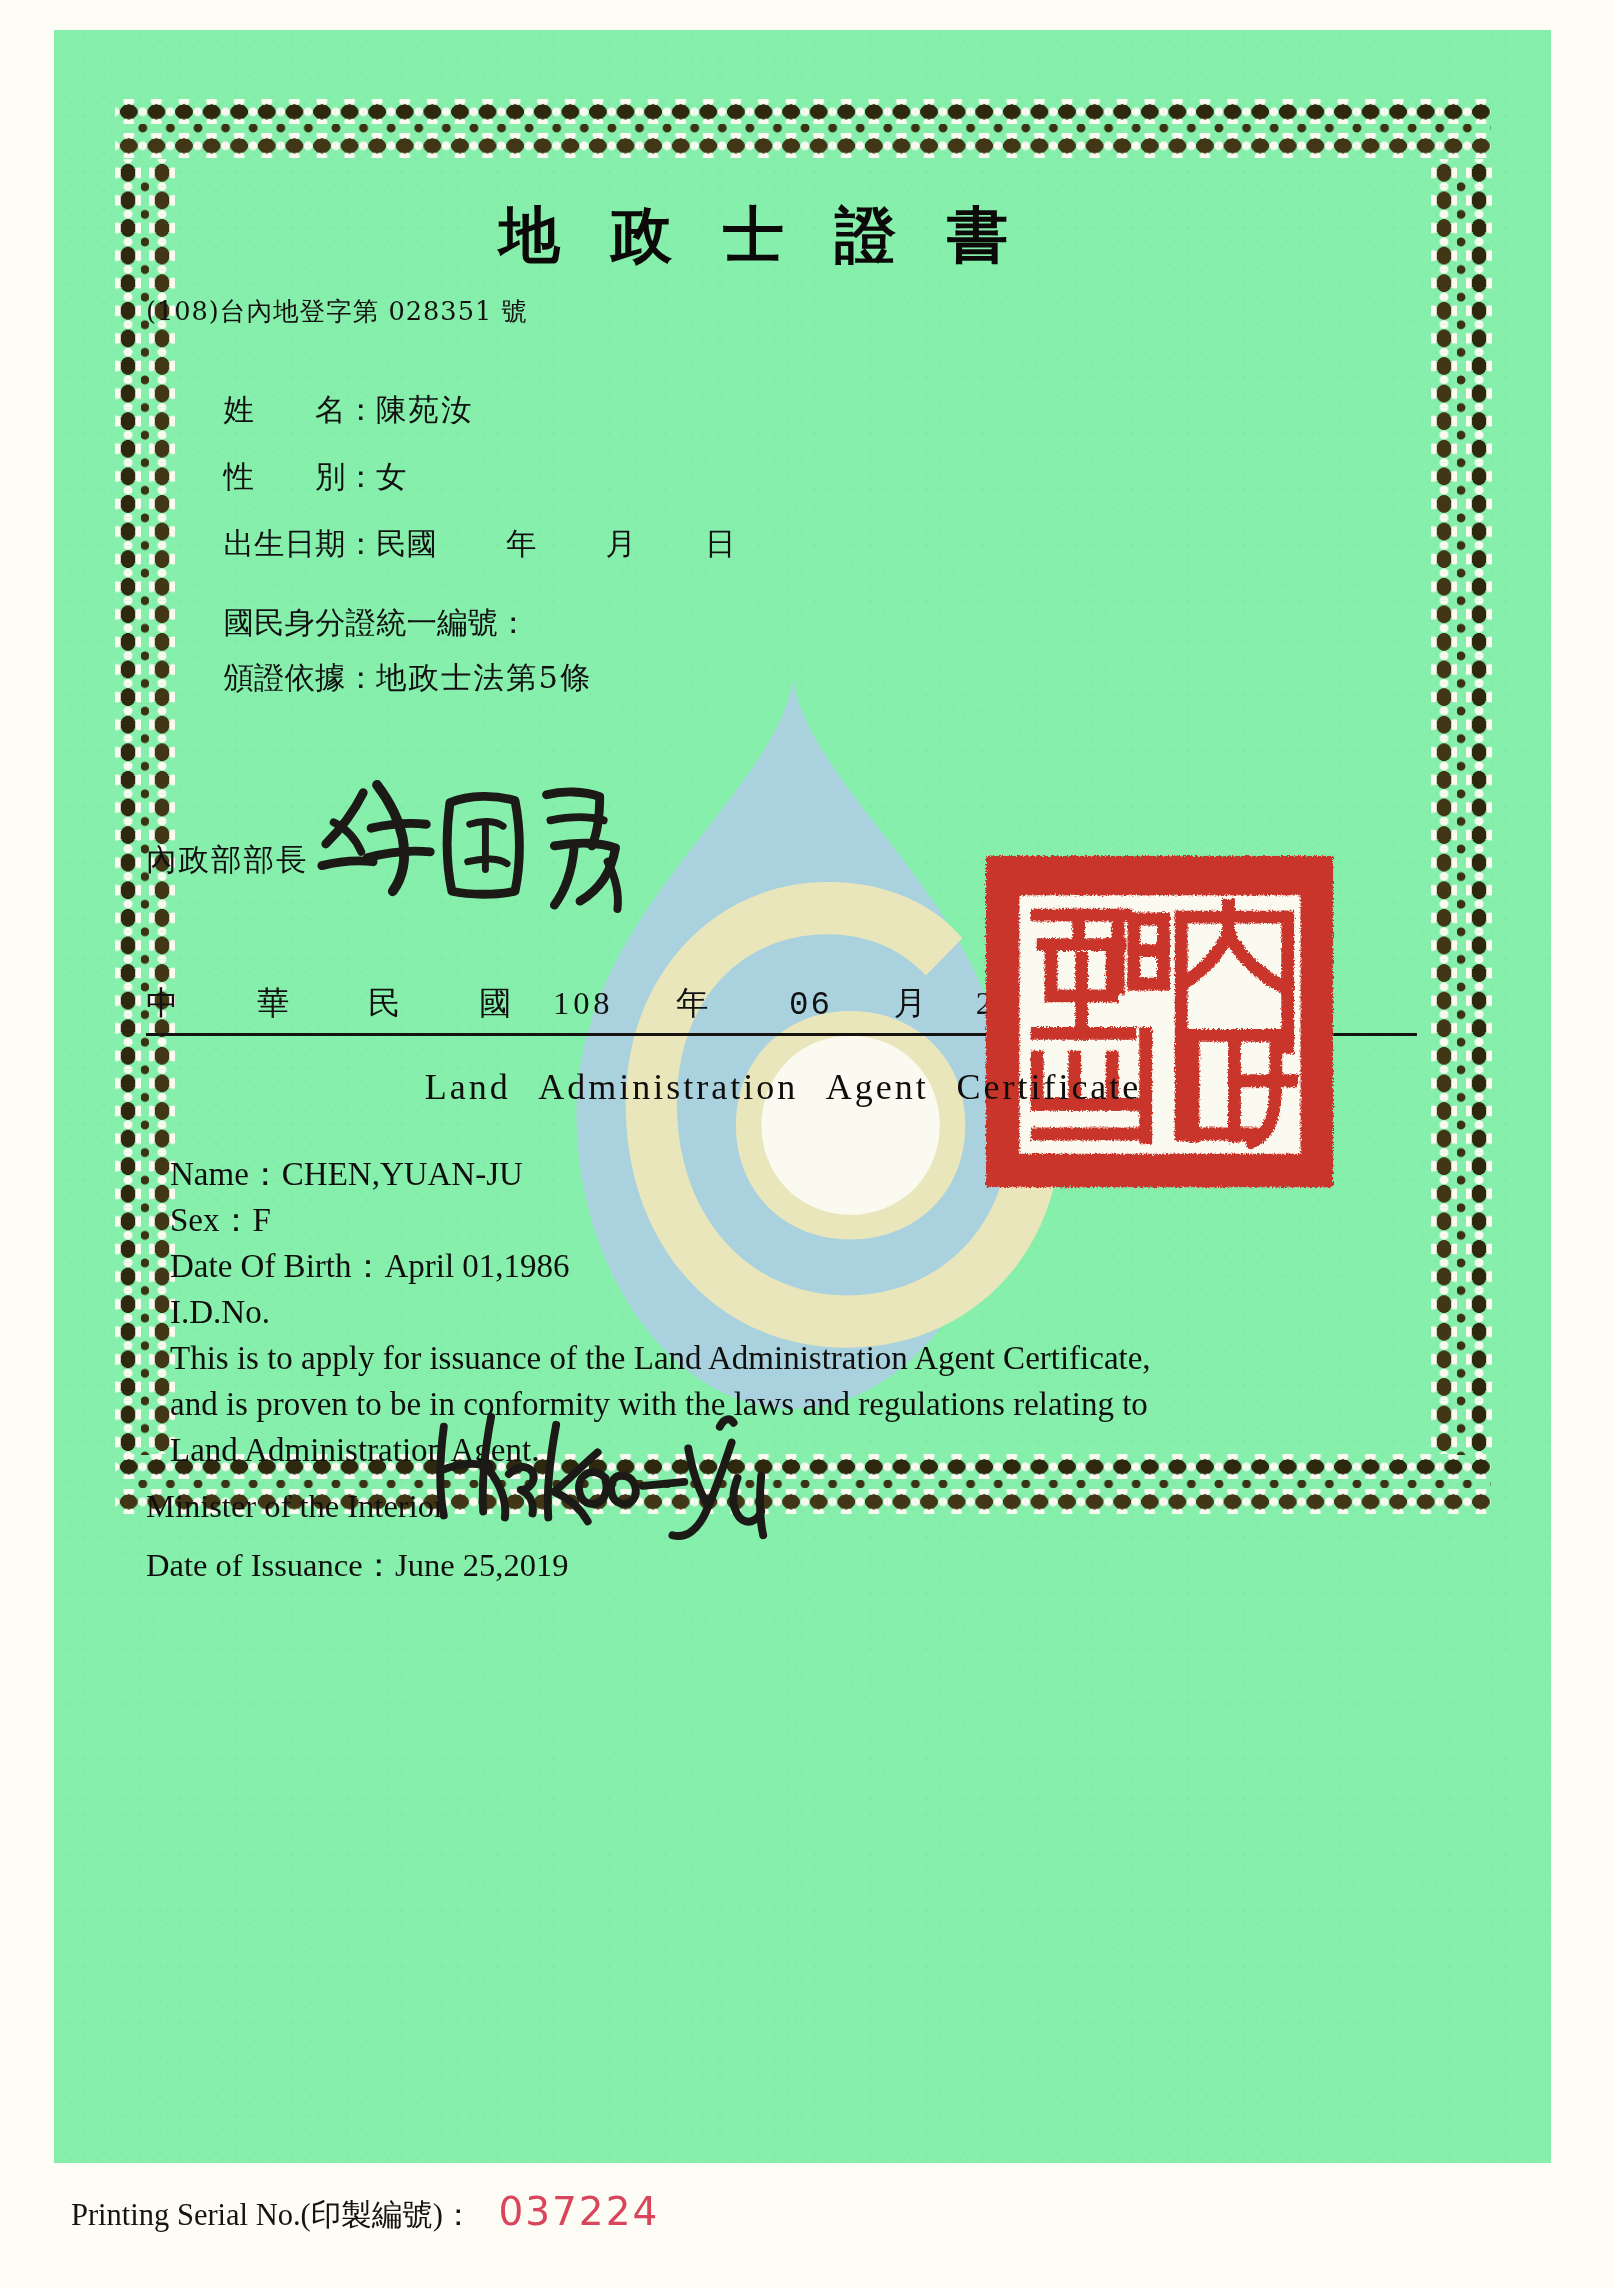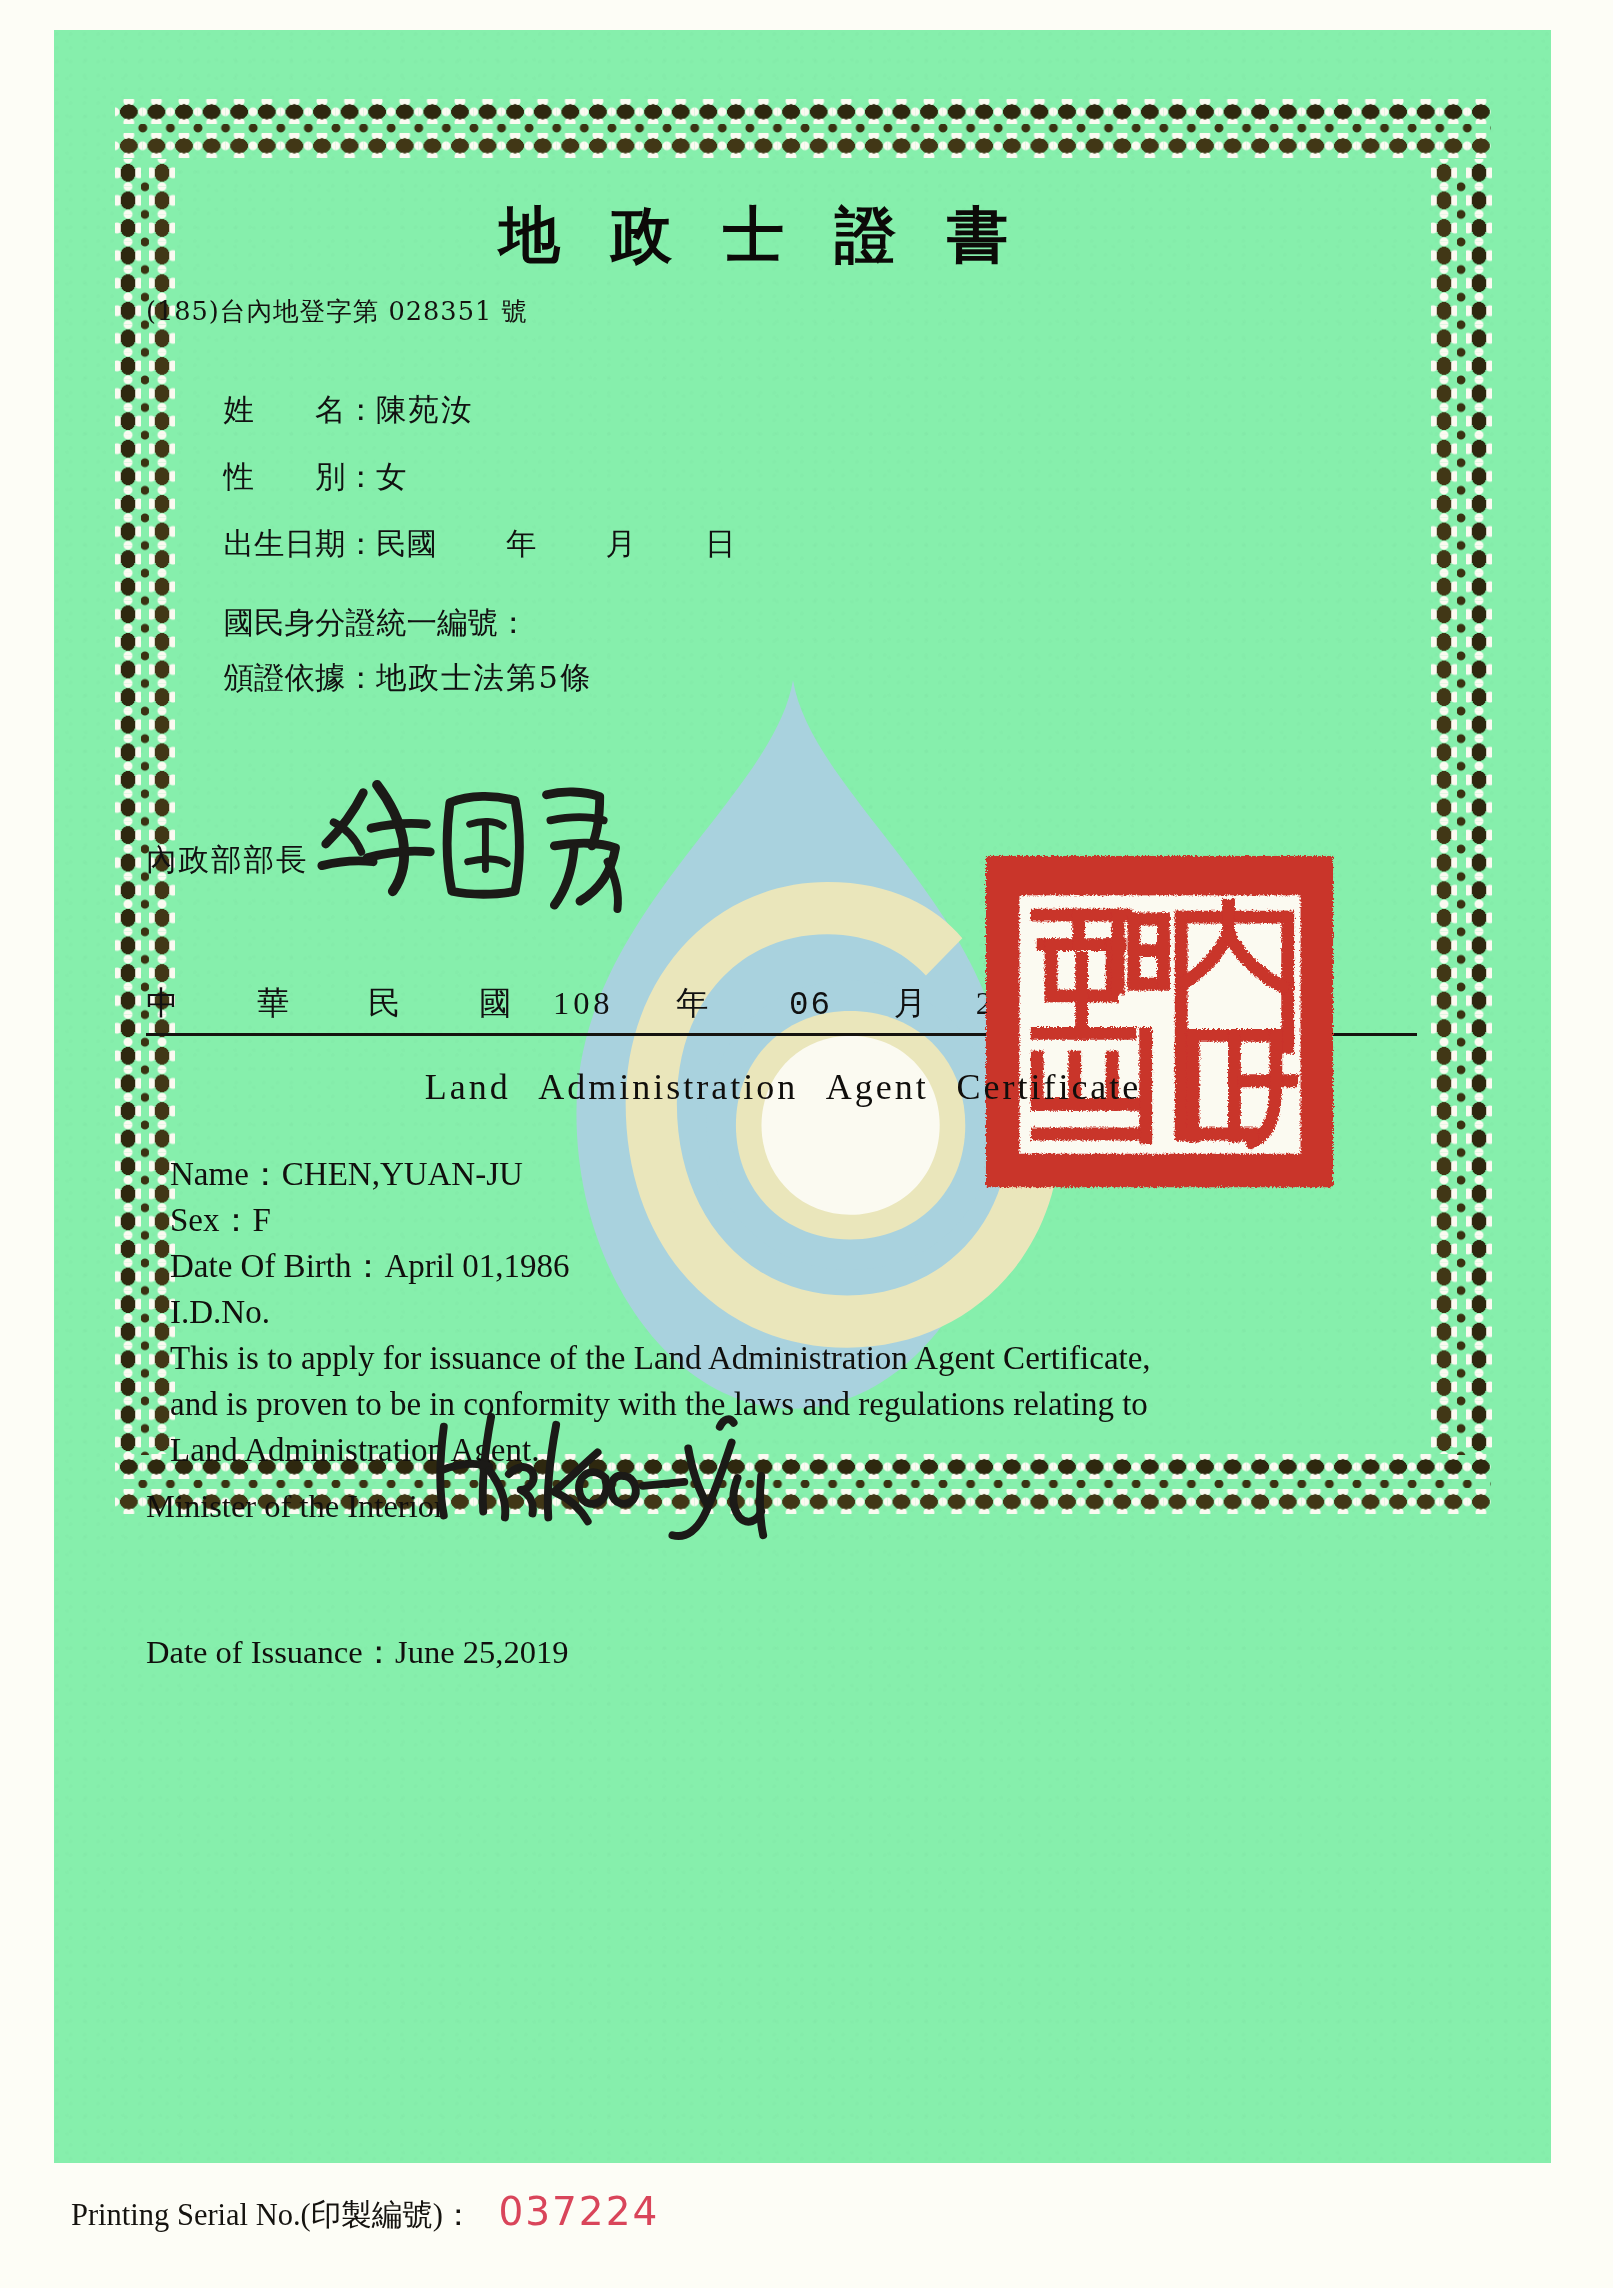--- a/index.html
+++ b/index.html
@@ -267,21 +267,21 @@
     left: 376px;
     top: 1379px;
     width: 345px;
     height: 138px;
     pointer-events: none;
   }
 
   .issue-en {
     position: absolute;
     left: 92px;
-    top: 1601px;
+    top: 1514px;
     font-family: "Liberation Serif", "DejaVu Serif", serif;
     font-size: 32.5px;
     color: #110f0d;
   }
 
   
   .serial {
     position: absolute;
     left: 71px;
     top: 2189px;
@@ -331,21 +331,21 @@
         <path d="M232 452 C232 368 295 305 378 305 C462 305 524 368 524 452 C524 536 462 599 378 599 C295 599 232 536 232 452 Z" fill="#a9d2de"></path>
         <path d="M262 452 C262 385 311 336 378 336 C446 336 495 385 495 452 C495 519 446 568 378 568 C311 568 262 519 262 452 Z" fill="#eae6bb"></path>
         <path d="M288 452 C288 400 328 361 378 361 C429 361 469 400 469 452 C469 504 429 543 378 543 C328 543 288 504 288 452 Z" fill="#fbfaf1"></path>
       </svg>
     </div>
 
     <div class="content">
 
       <div class="title-cn">地政士證書</div>
 
-      <div class="docno">(185)台內地登字第 028351 號</div>
+      <div class="docno">(108)台內地登字第 028351 號</div>
 
       <div class="field f-name">
         <span class="lbl">姓　　名：</span><span class="val">陳苑汝</span>
       </div>
 
       <div class="field f-sex">
         <span class="lbl">性　　別：</span><span class="val">女</span>
       </div>
 
       <div class="field f-dob">

